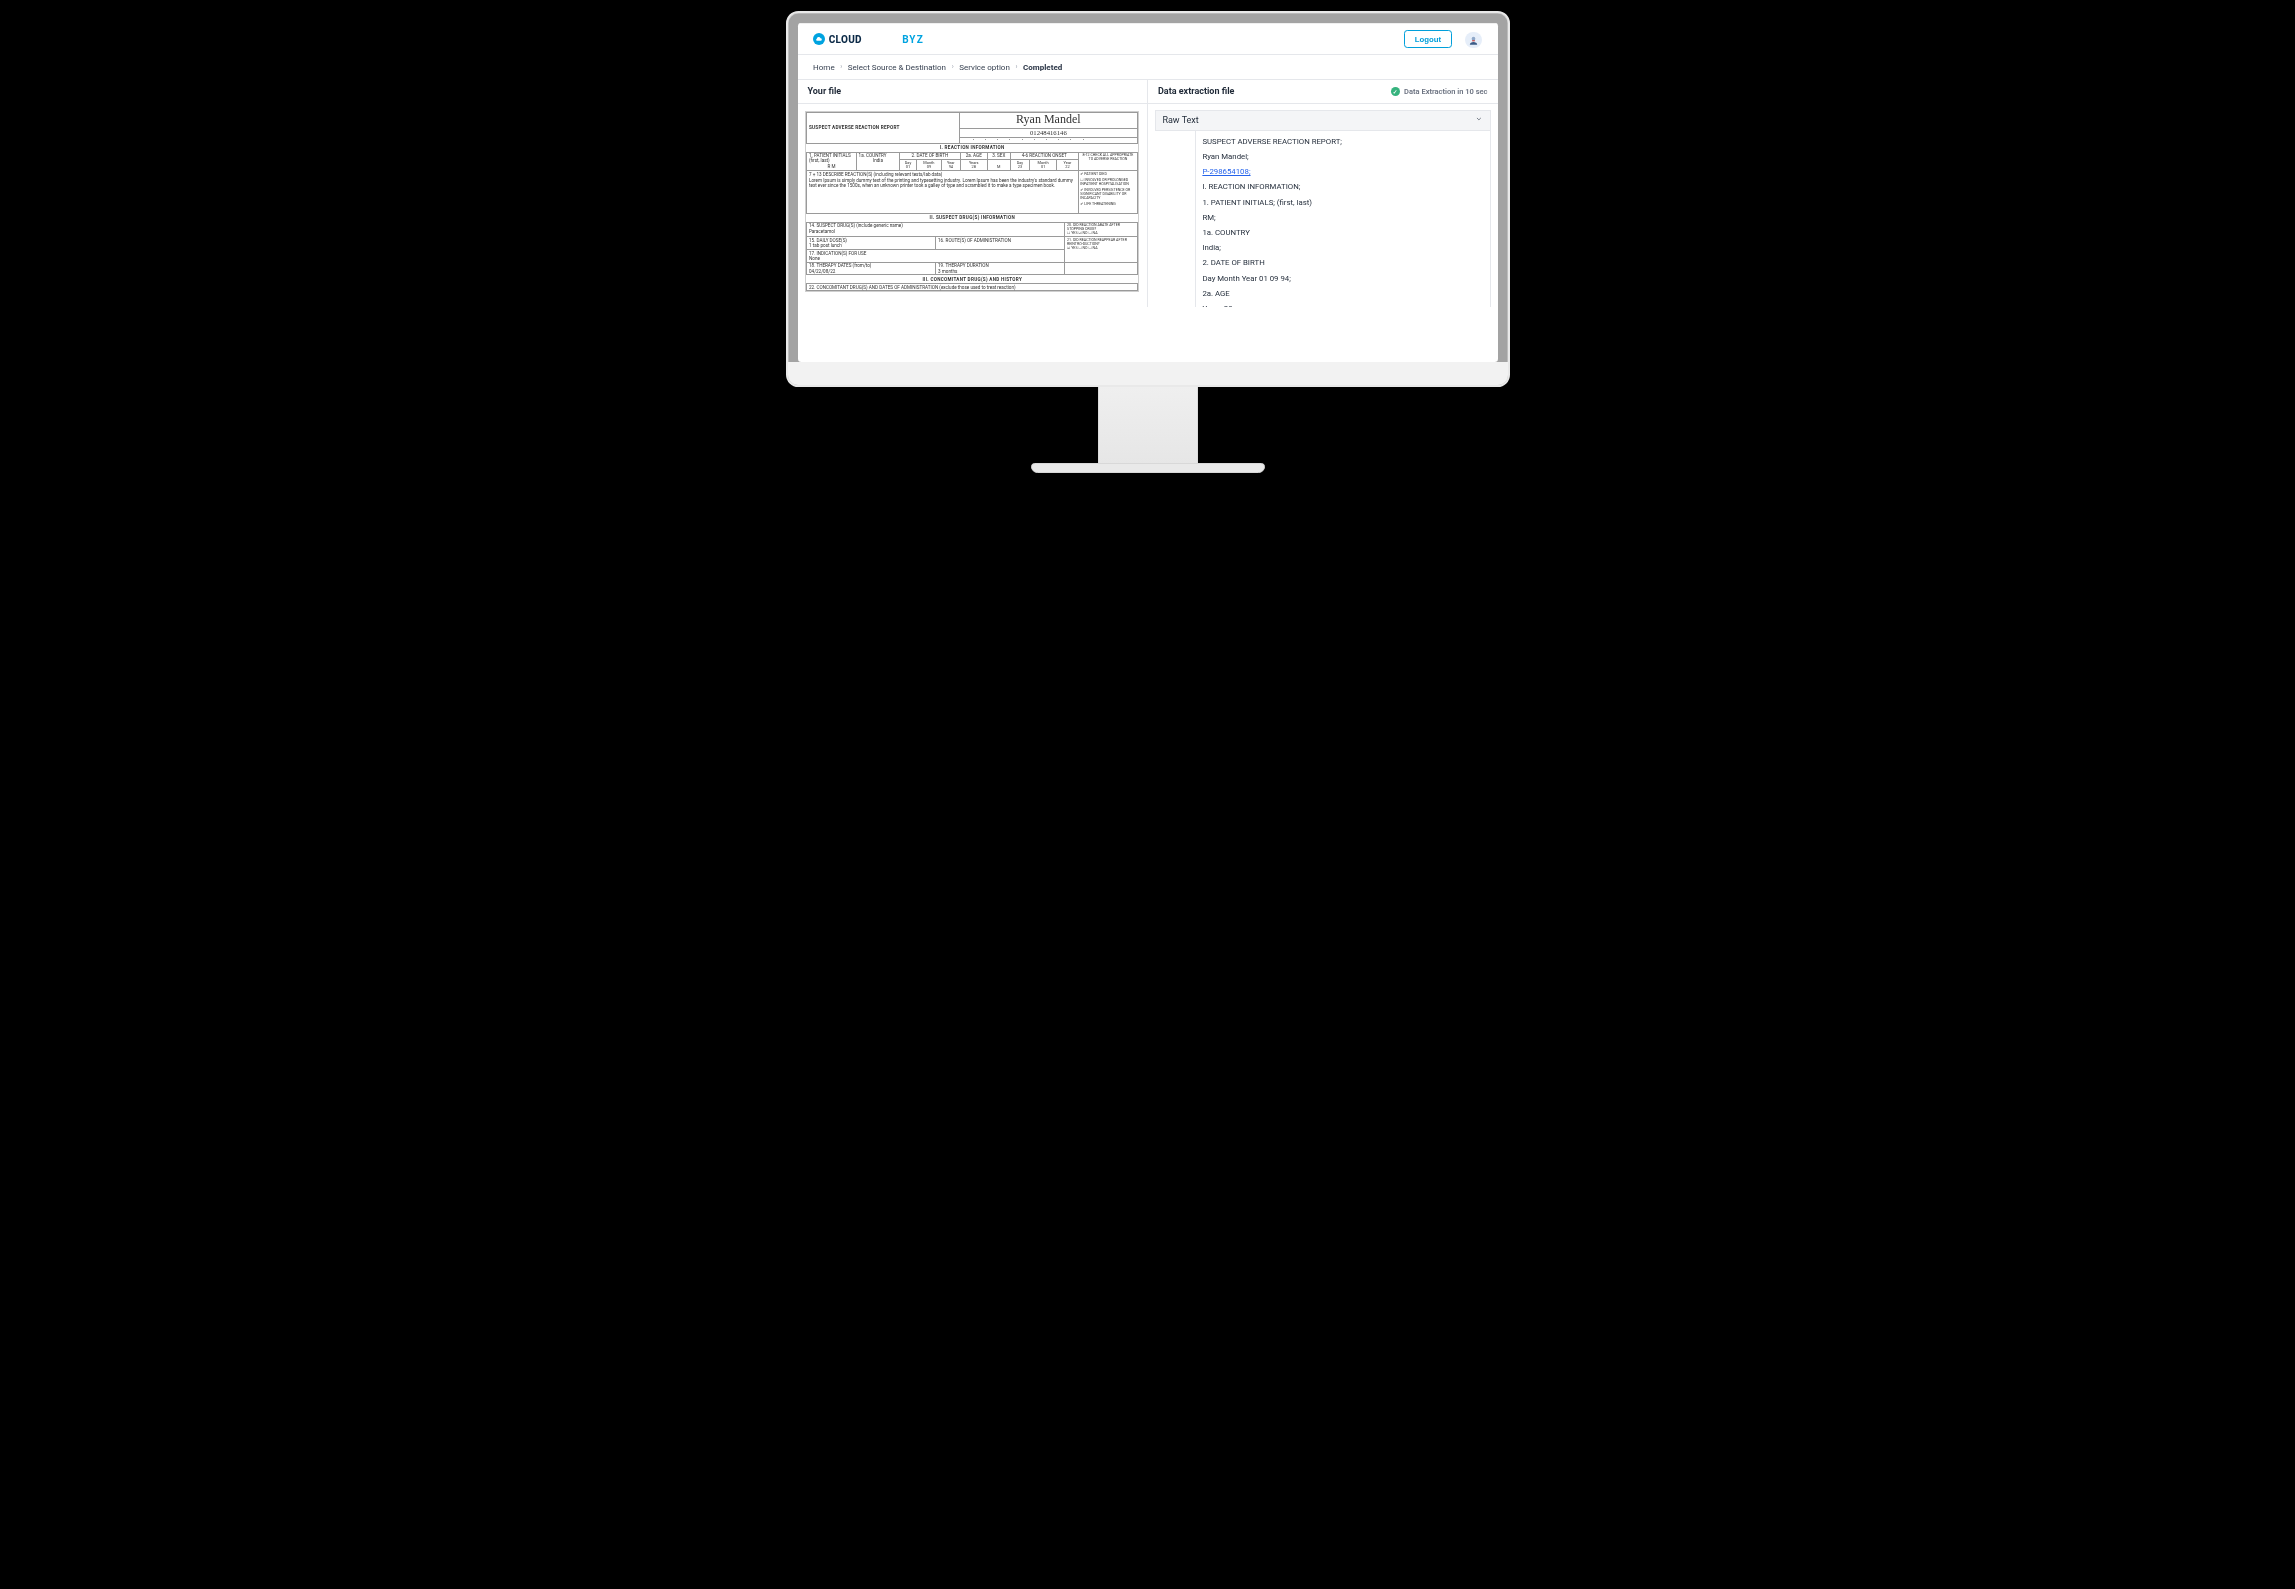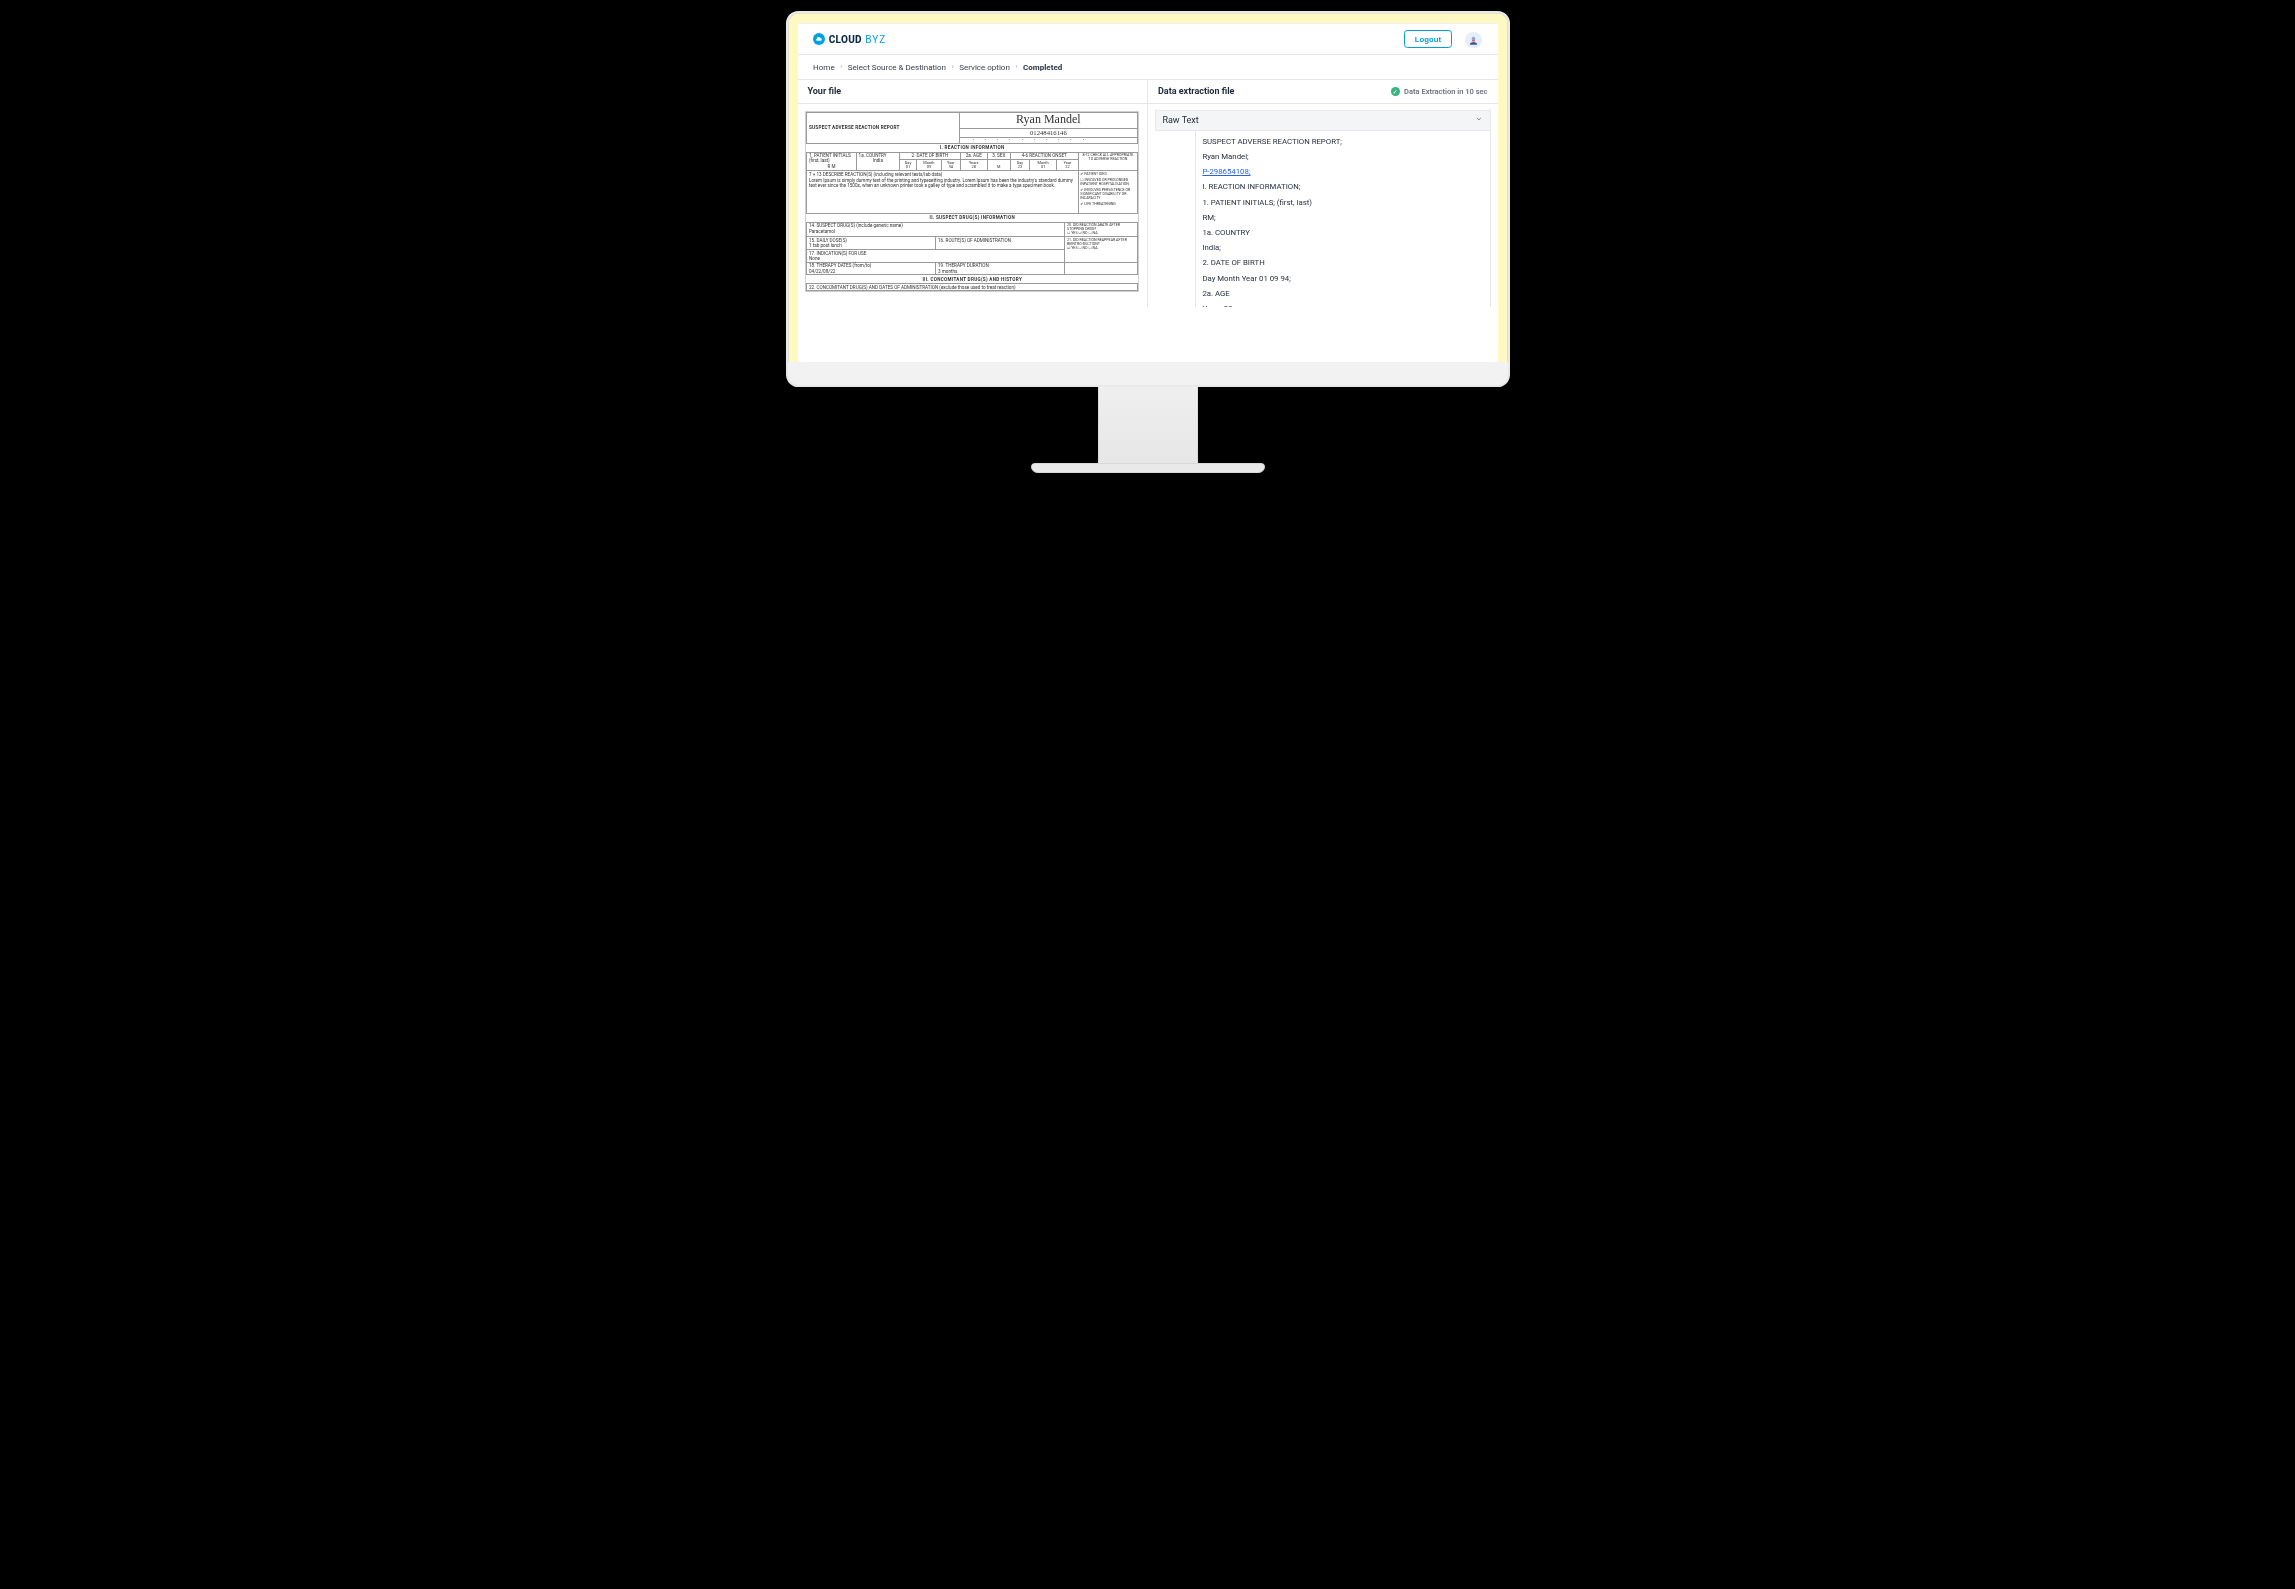--- a/index.html
+++ b/index.html
@@ -10,34 +10,34 @@
     --brand:#00a3e0;
     --accent:#009fdb;
     --green:#36b37e;
     --link:#2563eb;
   }
   *{box-sizing:border-box;}
   html,body{margin:0;padding:0;background:#000;font-family:-apple-system,BlinkMacSystemFont,"Segoe UI",Roboto,Helvetica,Arial,sans-serif;color:var(--text);}
   
   .stage{width:724px;margin:11px auto 0;}
   .monitor{
-    background:#fef9c3;border:2.2px solid #e9e9e9;border-radius:12.3px;padding:10px 10px 0 10px;
+    background:#a3a3a3;border:2.2px solid #e9e9e9;border-radius:12.3px;padding:10px 10px 0 10px;
     box-shadow:0 0 0 0.6px #cfcfcf inset, 0 16.7px 33px rgba(0,0,0,.18);
   }
   .screen{background:#fff;border-radius:3.3px;overflow:hidden;height:339px;}
   .stand-neck{width:100px;height:78px;margin:0 auto;background:linear-gradient(#efefef,#e6e6e6);border-left:1.1px solid #dcdcdc;border-right:1.1px solid #dcdcdc;}
   .stand-base{width:234px;height:10px;margin:-2.2px auto 0;background:#e9e9e9;border-radius:4.5px 4.5px 7.8px 7.8px;border:0.6px solid #d8d8d8;}
   .monitor-bezel-bottom{height:23.4px;background:#f2f2f2;border-radius:0 0 10px 10px;margin:0 -10px;}
   
   .top-thin{height:1.1px;background:#efefef;}
   .app-header{display:flex;align-items:center;justify-content:space-between;padding:5.6px 15.6px;border-bottom:0.6px solid var(--border);}
   .logo{display:flex;align-items:center;gap:3.3px;font-weight:800;font-size:10px;letter-spacing:0.3px;}
   .logo .mark{width:12.3px;height:12.3px;border-radius:50%;background:var(--brand);display:flex;align-items:center;justify-content:center;color:#fff;font-size:7.8px;}
   .logo .cloud{color:#0c2a47;font-weight:800;}
-  .logo .byz{color:var(--brand);font-weight:400;letter-spacing:1.1px;}
+  .logo .byz{color:var(--brand);font-weight:700;letter-spacing:1.1px;margin-left:37px;}
   .header-right{display:flex;align-items:flex-end;gap:13px;}
   .btn{border:0.8px solid var(--accent);color:var(--accent);background:#fff;padding:3.9px 10px;border-radius:3.3px;font-weight:700;font-size:7.8px;cursor:pointer;}
   .avatar{width:16.7px;height:16.7px;border-radius:50%;background:#e6eef9;display:flex;align-items:center;justify-content:center;color:#4b5563;font-size:9px;cursor:pointer;}
   
   .crumbs{display:flex;align-items:center;gap:5.6px;padding:7.8px 15.6px 6.7px;font-size:8px;color:#374151;}
   .crumbs .sep{color:#9ca3af;font-size:6.7px;}
   .crumbs .active{font-weight:800;}
   
   .banner{margin:1.1px 13.4px 7.8px;border:0.8px dashed var(--border-dark);border-radius:3.3px;padding:10px 12.3px;display:flex;align-items:center;gap:11px;}
   .check-circle{width:29px;height:29px;border:1.7px solid var(--green);border-radius:50%;display:flex;align-items:center;justify-content:center;color:var(--green);}

